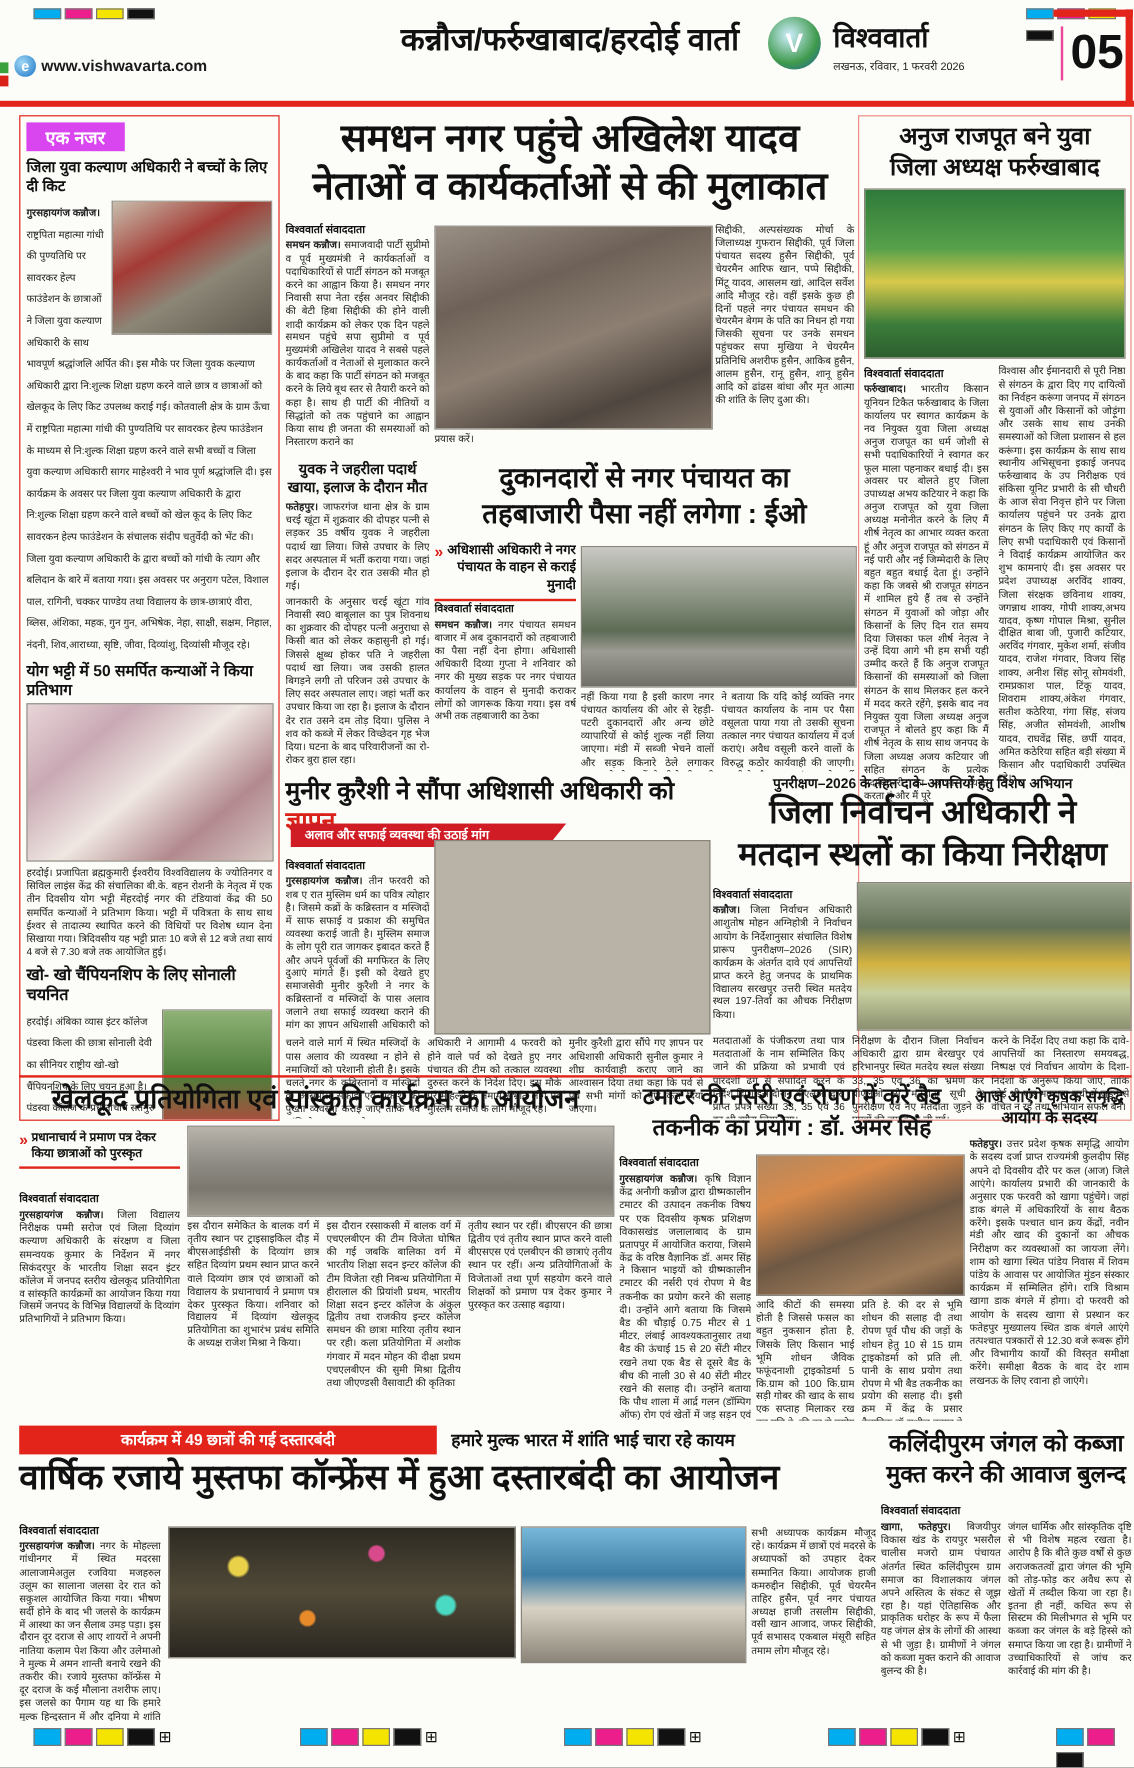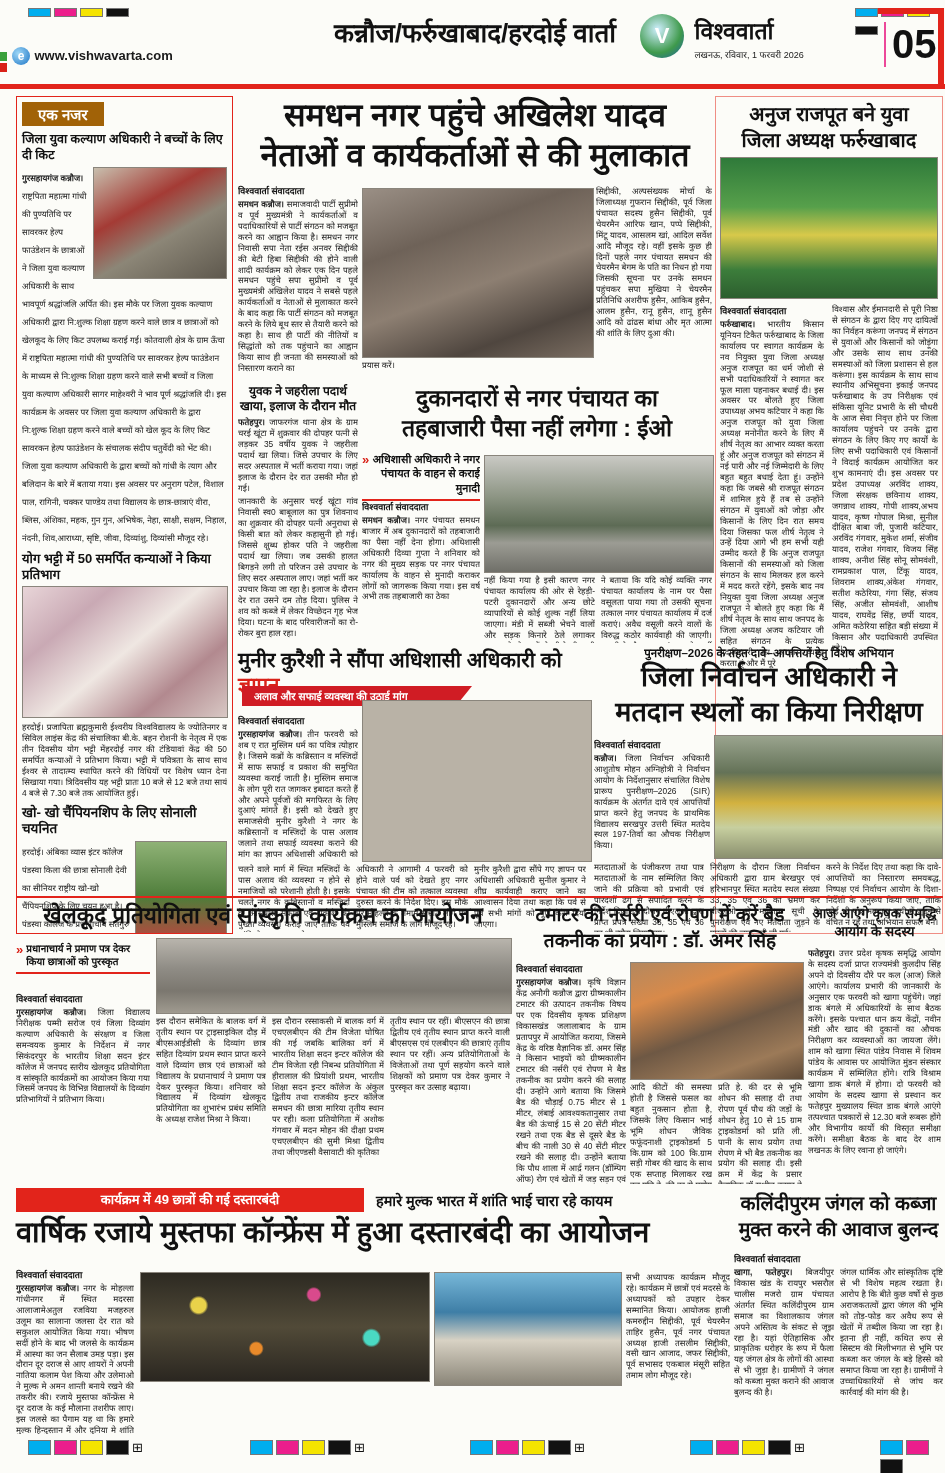--- a/index.html
+++ b/index.html
@@ -55,21 +55,21 @@
       <span class="hd" style="font-size:23px;display:block;">विश्ववार्ता</span>
       <span style="font-size:9px;display:block;margin-top:2px;">लखनऊ,   रविवार, 1 फरवरी 2026</span>
     </span>
   </div>
   <div class="abs" style="left:878px;top:8px;width:60px;height:72px;border-top:6px solid #e2241b;border-right:6px solid #e2241b;">
     <span class="hd" style="font-size:40px;border-left:2px solid #ec4899;padding-left:6px;margin-left:6px;display:inline-block;margin-top:8px;">05</span>
   </div>
   <div class="abs rule-red" style="left:0;top:84px;width:945px;height:5px;"></div>
 
   <div class="abs" style="left:16px;top:96px;width:217px;height:838px;border:1.5px solid #e2241b;padding:5px;box-sizing:border-box;overflow:hidden;">
-    <div style="background:#a16207;color:#fff;display:inline-block;font-weight:bold;font-size:15px;padding:2px 16px;">एक नजर</div>
+    <div style="background:#d946ef;color:#fff;display:inline-block;font-weight:bold;font-size:15px;padding:2px 16px;">एक नजर</div>
 
     <div class="hd" style="font-size:12.5px;line-height:1.25;margin-top:6px;">जिला युवा कल्याण अधिकारी ने बच्चों के लिए दी किट</div>
     <div style="margin-top:4px;overflow:hidden;">
       <div class="photo ph-kit abs" style="position:relative;float:right;width:132px;height:110px;margin:0 0 3px 4px;"></div>
       <span class="body-t">
         <span class="dl">गुरसहायगंज कन्नौज।</span>
         <span>राष्ट्रपिता महात्मा गांधी की पुण्यतिथि पर सावरकर हेल्प फाउंडेशन के छात्राओं ने जिला युवा कल्याण अधिकारी के साथ भावपूर्ण श्रद्धांजलि अर्पित की। इस मौके पर जिला युवक कल्याण अधिकारी द्वारा नि:शुल्क शिक्षा ग्रहण करने वाले छात्र व छात्राओं को खेलकूद के लिए किट उपलब्ध कराई गई। कोतवाली क्षेत्र के ग्राम ऊँचा में राष्ट्रपिता महात्मा गांधी की पुण्यतिथि पर सावरकर हेल्प फाउंडेशन के माध्यम से नि:शुल्क शिक्षा ग्रहण करने वाले सभी बच्चों व जिला युवा कल्याण अधिकारी सागर माहेश्वरी ने भाव पूर्ण श्रद्धांजलि दी। इस कार्यक्रम के अवसर पर जिला युवा कल्याण अधिकारी के द्वारा नि:शुल्क शिक्षा ग्रहण करने वाले बच्चों को खेल कूद के लिए किट सावरकन हेल्प फाउंडेशन के संचालक संदीप चतुर्वेदी को भेंट की। जिला युवा कल्याण अधिकारी के द्वारा बच्चों को गांधी के त्याग और बलिदान के बारे में बताया गया। इस अवसर पर अनुराग पटेल, विशाल पाल, रागिनी, चक्कर पाण्डेय तथा विद्यालय के छात्र-छात्राएं वीरा, ब्लिस, अंशिका, महक, गुन गुन, अभिषेक, नेहा, साक्षी, सक्षम, निहाल, नंदनी, शिव,आराध्या, सृष्टि, जीवा, दिव्यांशु, दिव्यांसी मौजूद रहे।</span>
       </span>
     </div>
 

